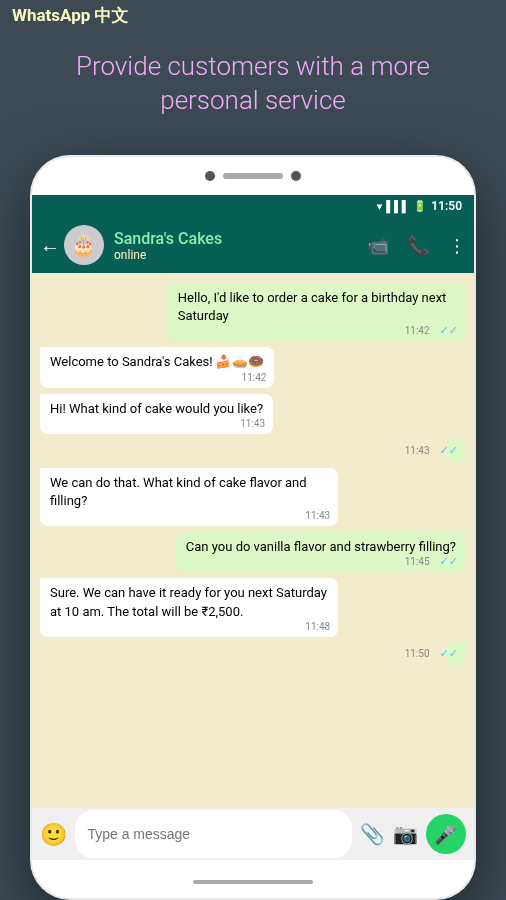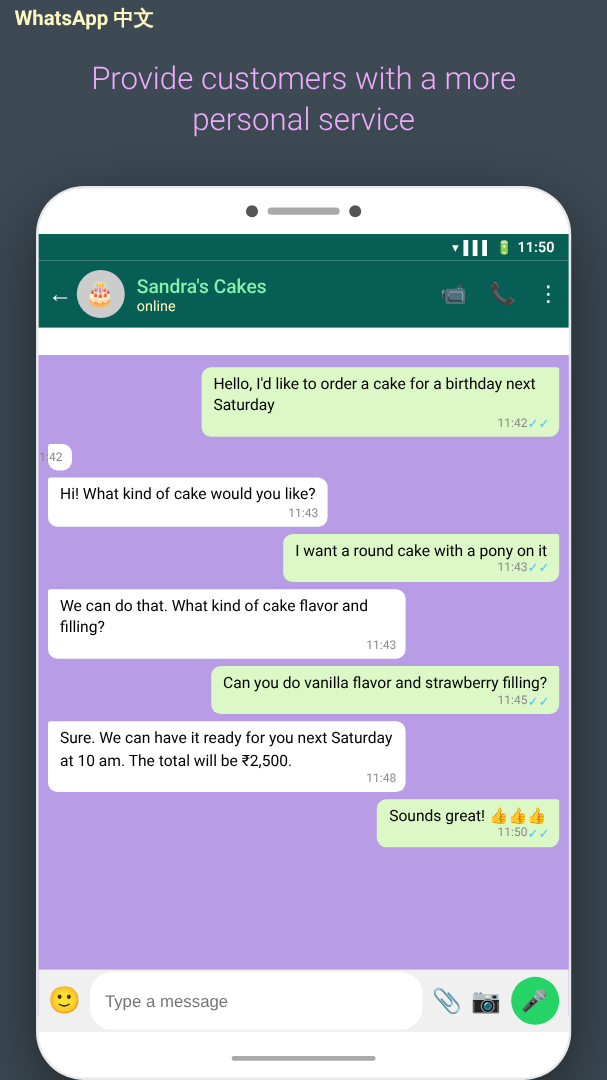--- a/index.html
+++ b/index.html
@@ -186,27 +186,26 @@
       color: #fff;
       font-size: 18px;
     }
 
     
     .chat-area {
       position: absolute;
       top: 116px;
       left: 0; right: 0;
       bottom: 52px;
-      background: #8b5cf6;
+      background: #fef9c3;
       overflow: hidden;
       padding: 10px 8px;
       display: flex;
       flex-direction: column;
       gap: 6px;
-      margin-top: 23px;
     }
 
     
     .chat-area::before {
       content: '';
       position: absolute;
       top: 0; left: 0; right: 0; bottom: 0;
       background-color: #e5ddd5;
       opacity: 0.5;
     }
@@ -241,21 +240,21 @@
       border-top-left-radius: 2px;
     }
     .msg-time {
       position: absolute;
       bottom: 3px;
       right: 8px;
       font-size: 10px;
       color: #888;
       display: flex;
       align-items: center;
-      gap: 0;
+      gap: 10px;
     }
     .tick {
       color: #4fc3f7;
       font-size: 11px;
     }
 
     
     .input-bar {
       position: absolute;
       bottom: 38px;
@@ -364,31 +363,31 @@
       </div>
 
       <div class="chat-area" id="chat-area">
       <div class="msg sent">
             <div class="bubble sent"><span>Hello, I'd like to order a cake for a birthday next Saturday</span><div class="msg-time">
                 <span>11:42</span>
                 <span class="tick">✓✓</span>
               </div></div>
           </div>
           <div class="msg received">
-            <div class="bubble received"><div class="msg-time">
+            <div class="bubble received"><span>Welcome to Sandra's Cakes! 🍰🥧🍩</span><div class="msg-time">
                 <span>11:42</span>
               </div></div>
           </div>
           <div class="msg received">
             <div class="bubble received"><span>Hi! What kind of cake would you like?</span><div class="msg-time">
                 <span>11:43</span>
               </div></div>
           </div>
           <div class="msg sent">
-            <div class="bubble sent"><span>I want a round cake with a pony on it</span><div class="msg-time">
+            <div class="bubble sent"><div class="msg-time">
                 <span>11:43</span>
                 <span class="tick">✓✓</span>
               </div></div>
           </div>
           <div class="msg received">
             <div class="bubble received"><span>We can do that. What kind of cake flavor and filling?</span><div class="msg-time">
                 <span>11:43</span>
               </div></div>
           </div>
           <div class="msg sent">
@@ -396,21 +395,21 @@
                 <span>11:45</span>
                 <span class="tick">✓✓</span>
               </div></div>
           </div>
           <div class="msg received">
             <div class="bubble received"><span>Sure. We can have it ready for you next Saturday at 10 am. The total will be ₹2,500.</span><div class="msg-time">
                 <span>11:48</span>
               </div></div>
           </div>
           <div class="msg sent">
-            <div class="bubble sent"><span>Sounds great! 👍👍👍</span><div class="msg-time">
+            <div class="bubble sent"><div class="msg-time">
                 <span>11:50</span>
                 <span class="tick">✓✓</span>
               </div></div>
           </div>
         </div>
 
       <div class="input-bar">
         <span class="input-emoji">🙂</span>
         <input class="input-field" type="text" placeholder="Type a message" style="">
         <span class="input-attach">📎</span>

